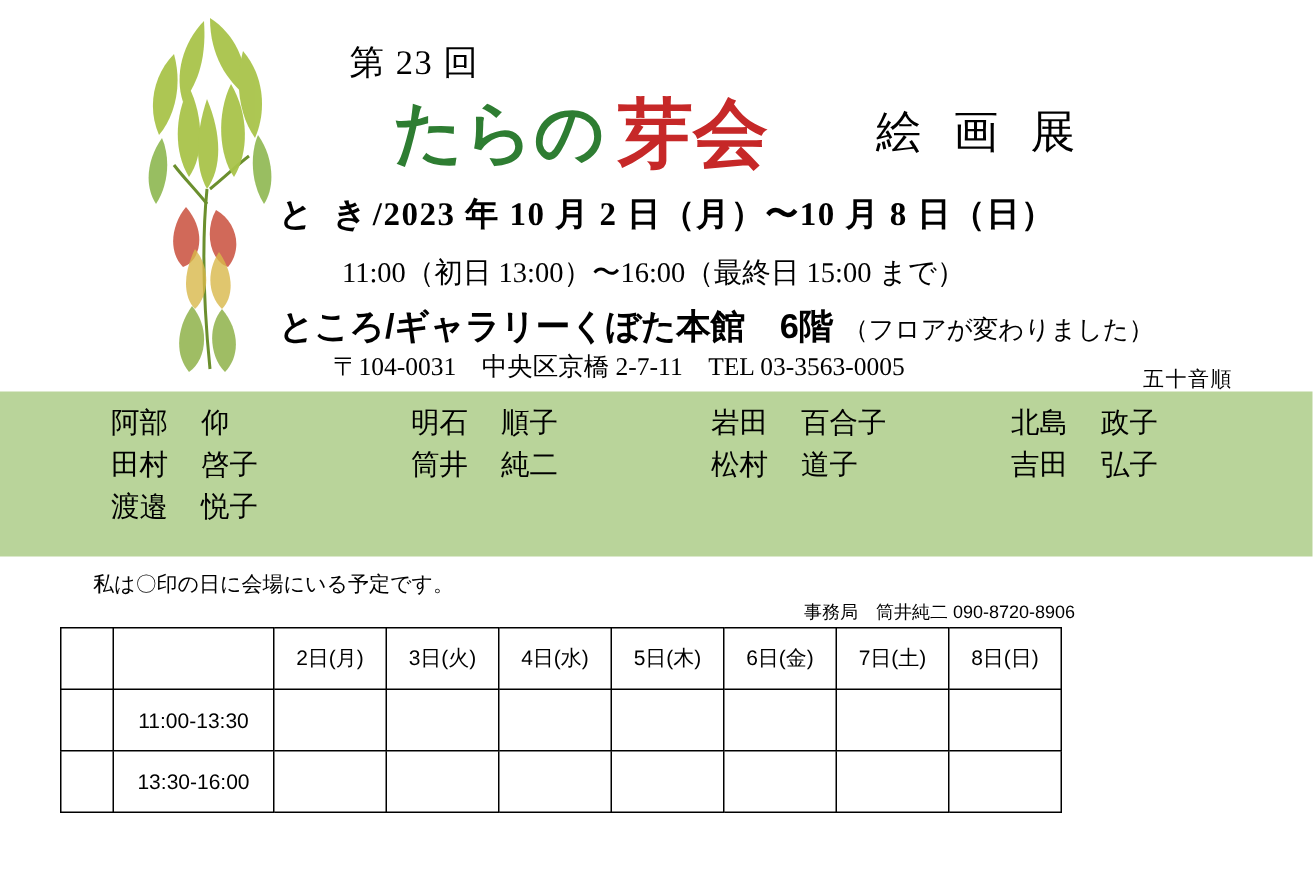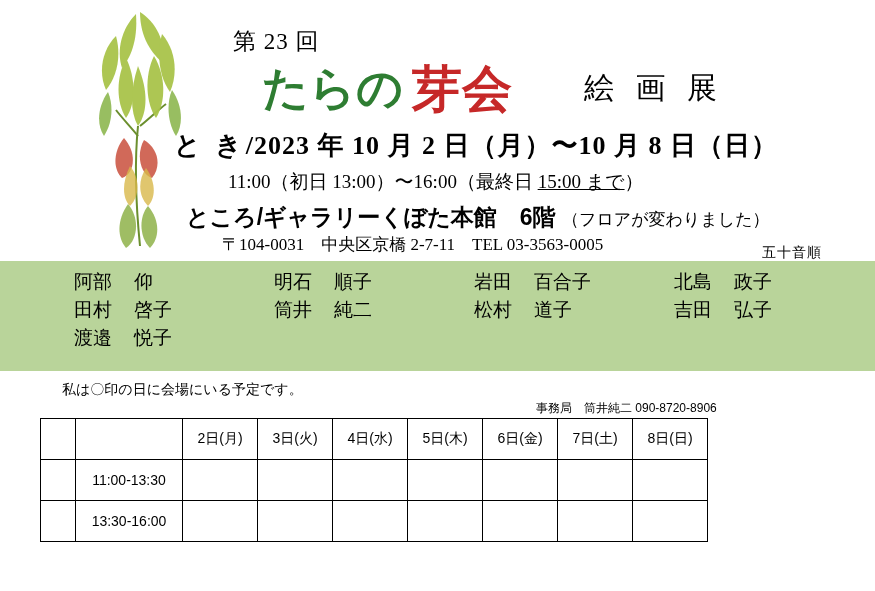--- a/index.html
+++ b/index.html
@@ -44,39 +44,39 @@
   .kaigaten {
     position: absolute;
     left: 584px;
     top: 68px;
     font-size: 30px;
     letter-spacing: 7px;
   }
 
   .toki-line {
     position: absolute;
-    left: 174px;
+    left: 186px;
     top: 128px;
-    font-size: 26px;
+    font-size: 22px;
     font-weight: bold;
     letter-spacing: 1px;
     white-space: nowrap;
   }
   .toki-label {
     font-weight: bold;
     letter-spacing: 4px;
   }
   .time-line {
     position: absolute;
     left: 228px;
     top: 169px;
     font-size: 19px;
     white-space: nowrap;
   }
-  .time-underline { text-decoration: underline; }
+  .time-underline { }
 
   .place-line {
     position: absolute;
     left: 186px;
     top: 202px;
     font-size: 23px;
     font-weight: bold;
     font-family: "Liberation Sans", sans-serif;
     white-space: nowrap;
   }

